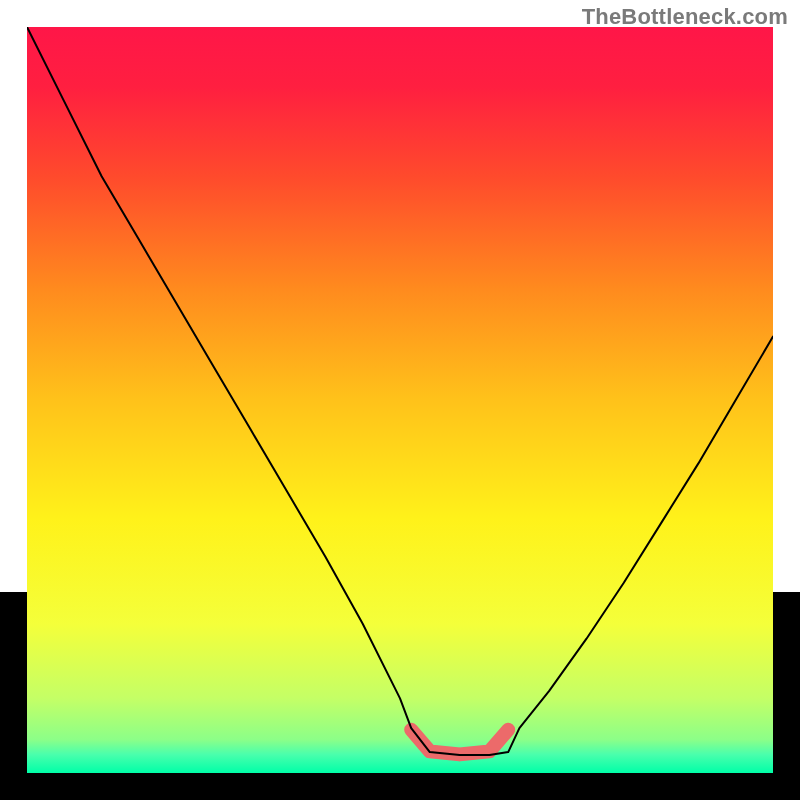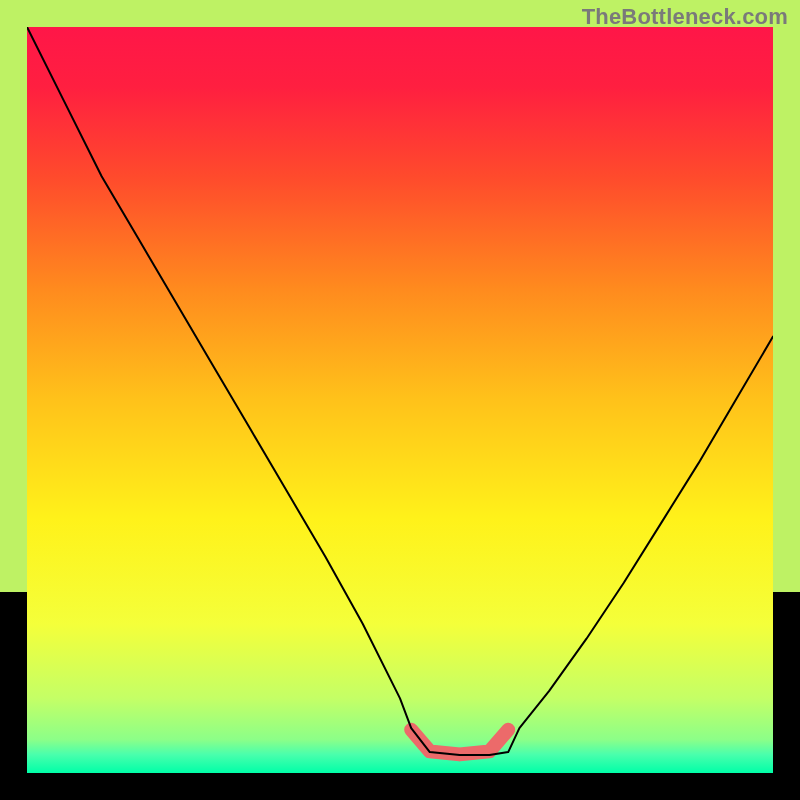--- a/index.html
+++ b/index.html
@@ -7,21 +7,21 @@
     padding: 0;
     width: 800px;
     height: 800px;
     overflow: hidden;
     background: #000;
   }
   .frame {
     position: relative;
     width: 800px;
     height: 592px;
-    background: #bef264;
+    background: #ffffff;
   }
   .plot-area {
     position: absolute;
     left: 27px;
     top: 27px;
     width: 746px;
     height: 746px;
     overflow: hidden;
   }
   .gradient-bg {

